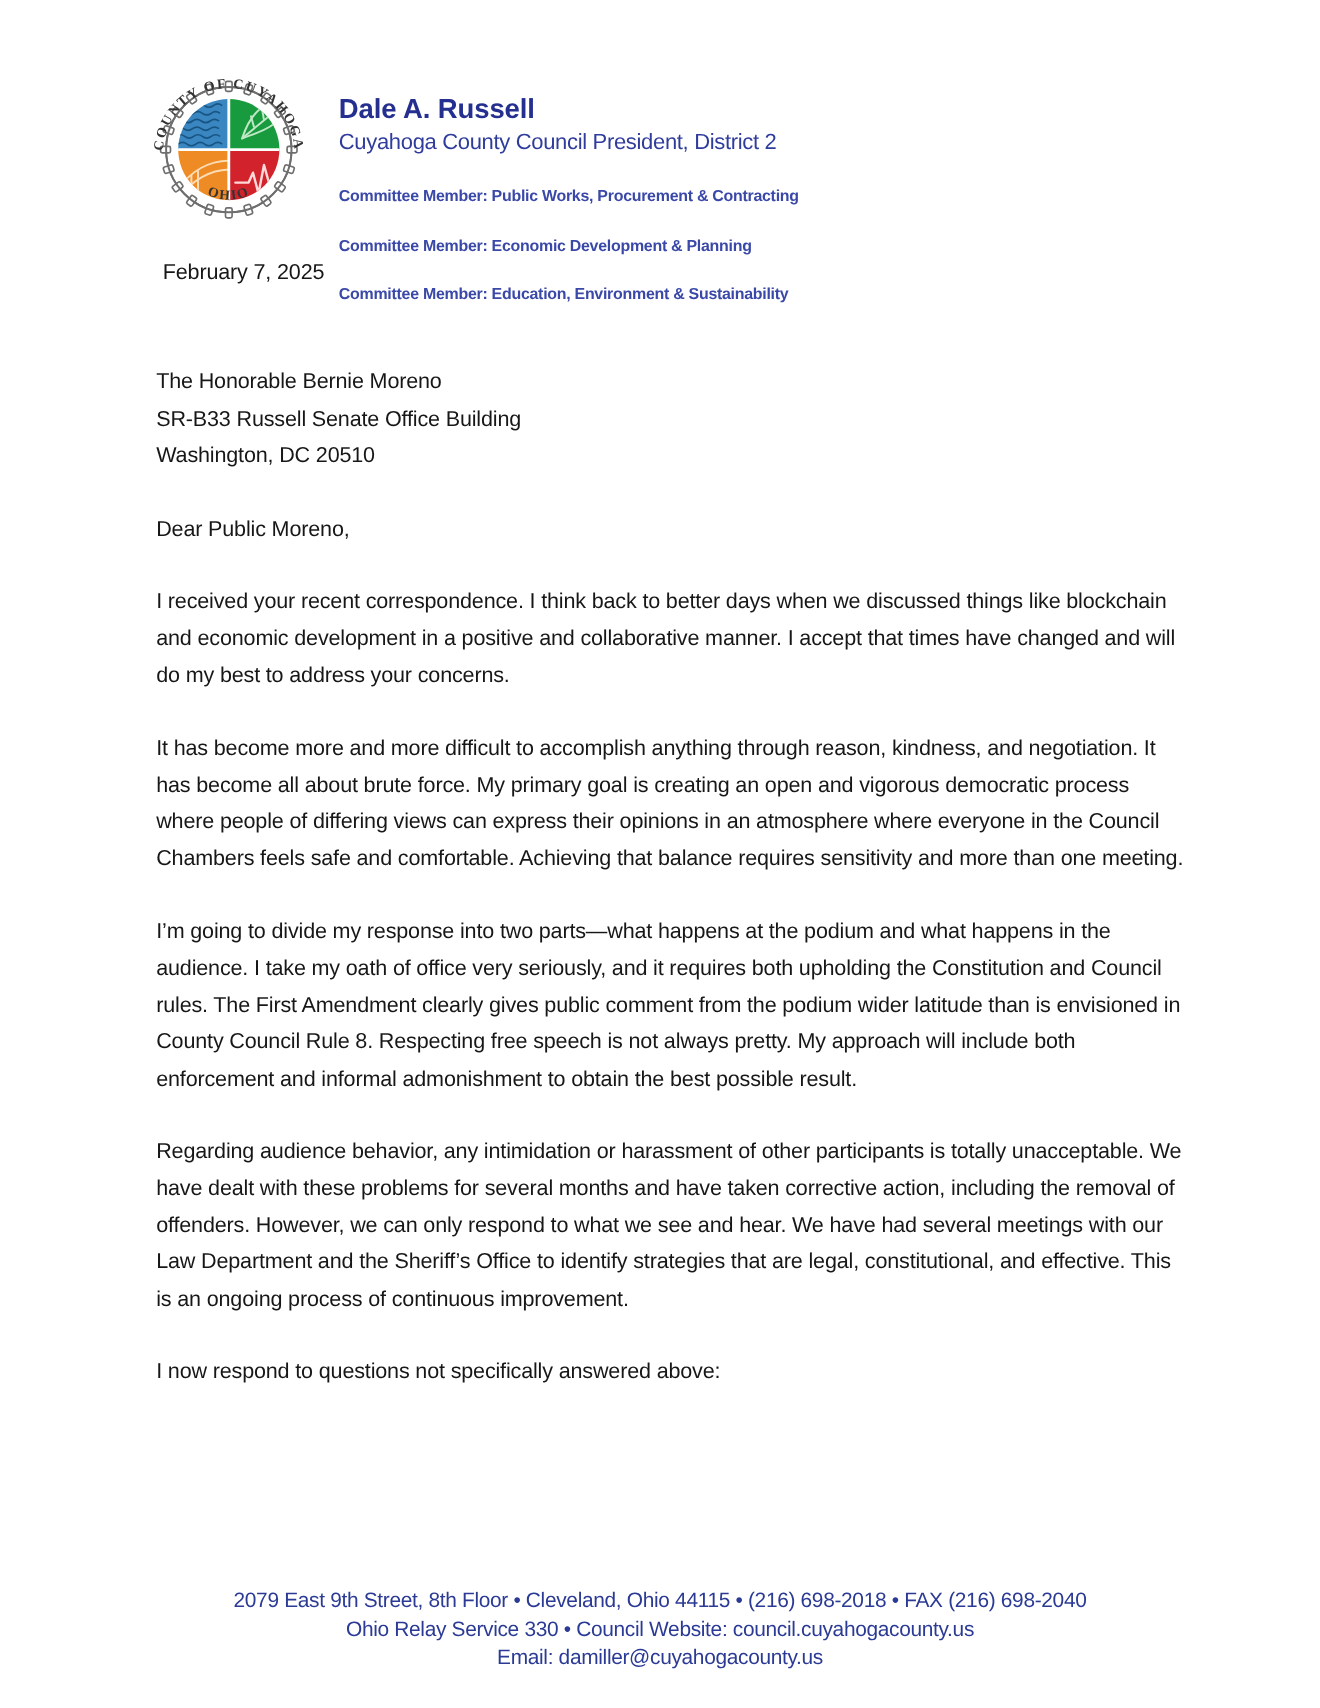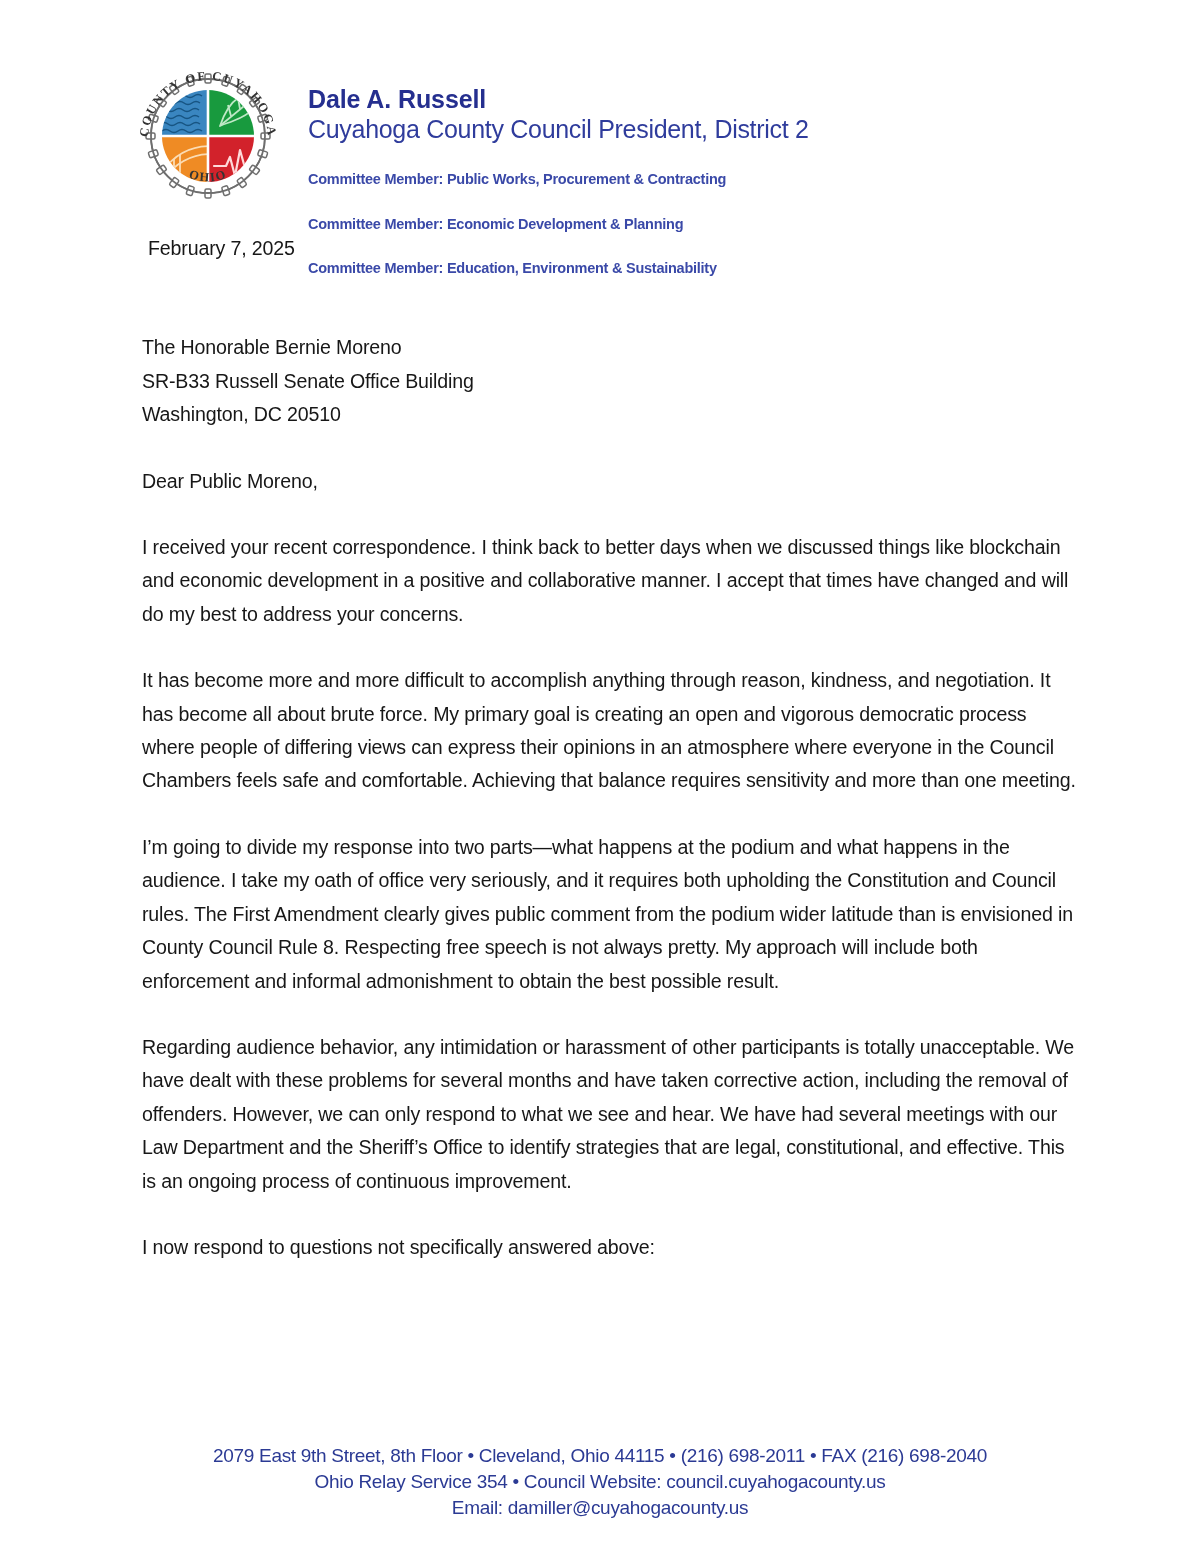--- a/index.html
+++ b/index.html
@@ -50,21 +50,21 @@
     font-family: "Liberation Sans", sans-serif;
     font-weight: bold;
     font-size: 25px;
     line-height: 27px;
     color: #252f8f;
     letter-spacing: -0.1px;
   }
   .officer-title {
     font-family: "Liberation Sans", sans-serif;
     font-weight: normal;
-    font-size: 25px;
+    font-size: 20px;
     line-height: 30px;
     color: #2f3c9c;
     letter-spacing: -0.3px;
     margin-top: 1px;
   }
   .committee-line {
     font-family: "Liberation Sans", sans-serif;
     font-weight: bold;
     font-size: 14.5px;
     line-height: 18.6px;
@@ -275,16 +275,16 @@
   <div class="spacer-2"></div>
 
   <p class="para">Regarding audience behavior, any intimidation or harassment of other participants is totally unacceptable. We have dealt with these problems for several months and have taken corrective action, including the removal of offenders. However, we can only respond to what we see and hear. We have had several meetings with our Law Department and the Sheriff’s Office to identify strategies that are legal, constitutional, and effective. This is an ongoing process of continuous improvement.</p>
 
   <div class="spacer-2"></div>
 
   <p class="para">I now respond to questions not specifically answered above:</p>
 </div>
 
 <div class="footer">
-  <div class="footer-line">2079 East 9th Street, 8th Floor • Cleveland, Ohio 44115 • (216) 698-2011 • FAX (216) 698-2040</div>
-  <div class="footer-line">Ohio Relay Service 354 • Council Website: council.cuyahogacounty.us</div>
+  <div class="footer-line">2079 East 9th Street, 8th Floor • Cleveland, Ohio 44115 • (216) 698-2018 • FAX (216) 698-2040</div>
+  <div class="footer-line">Ohio Relay Service 330 • Council Website: council.cuyahogacounty.us</div>
   <div class="footer-line">Email: damiller@cuyahogacounty.us</div>
 </div>
 
 </body></html>

